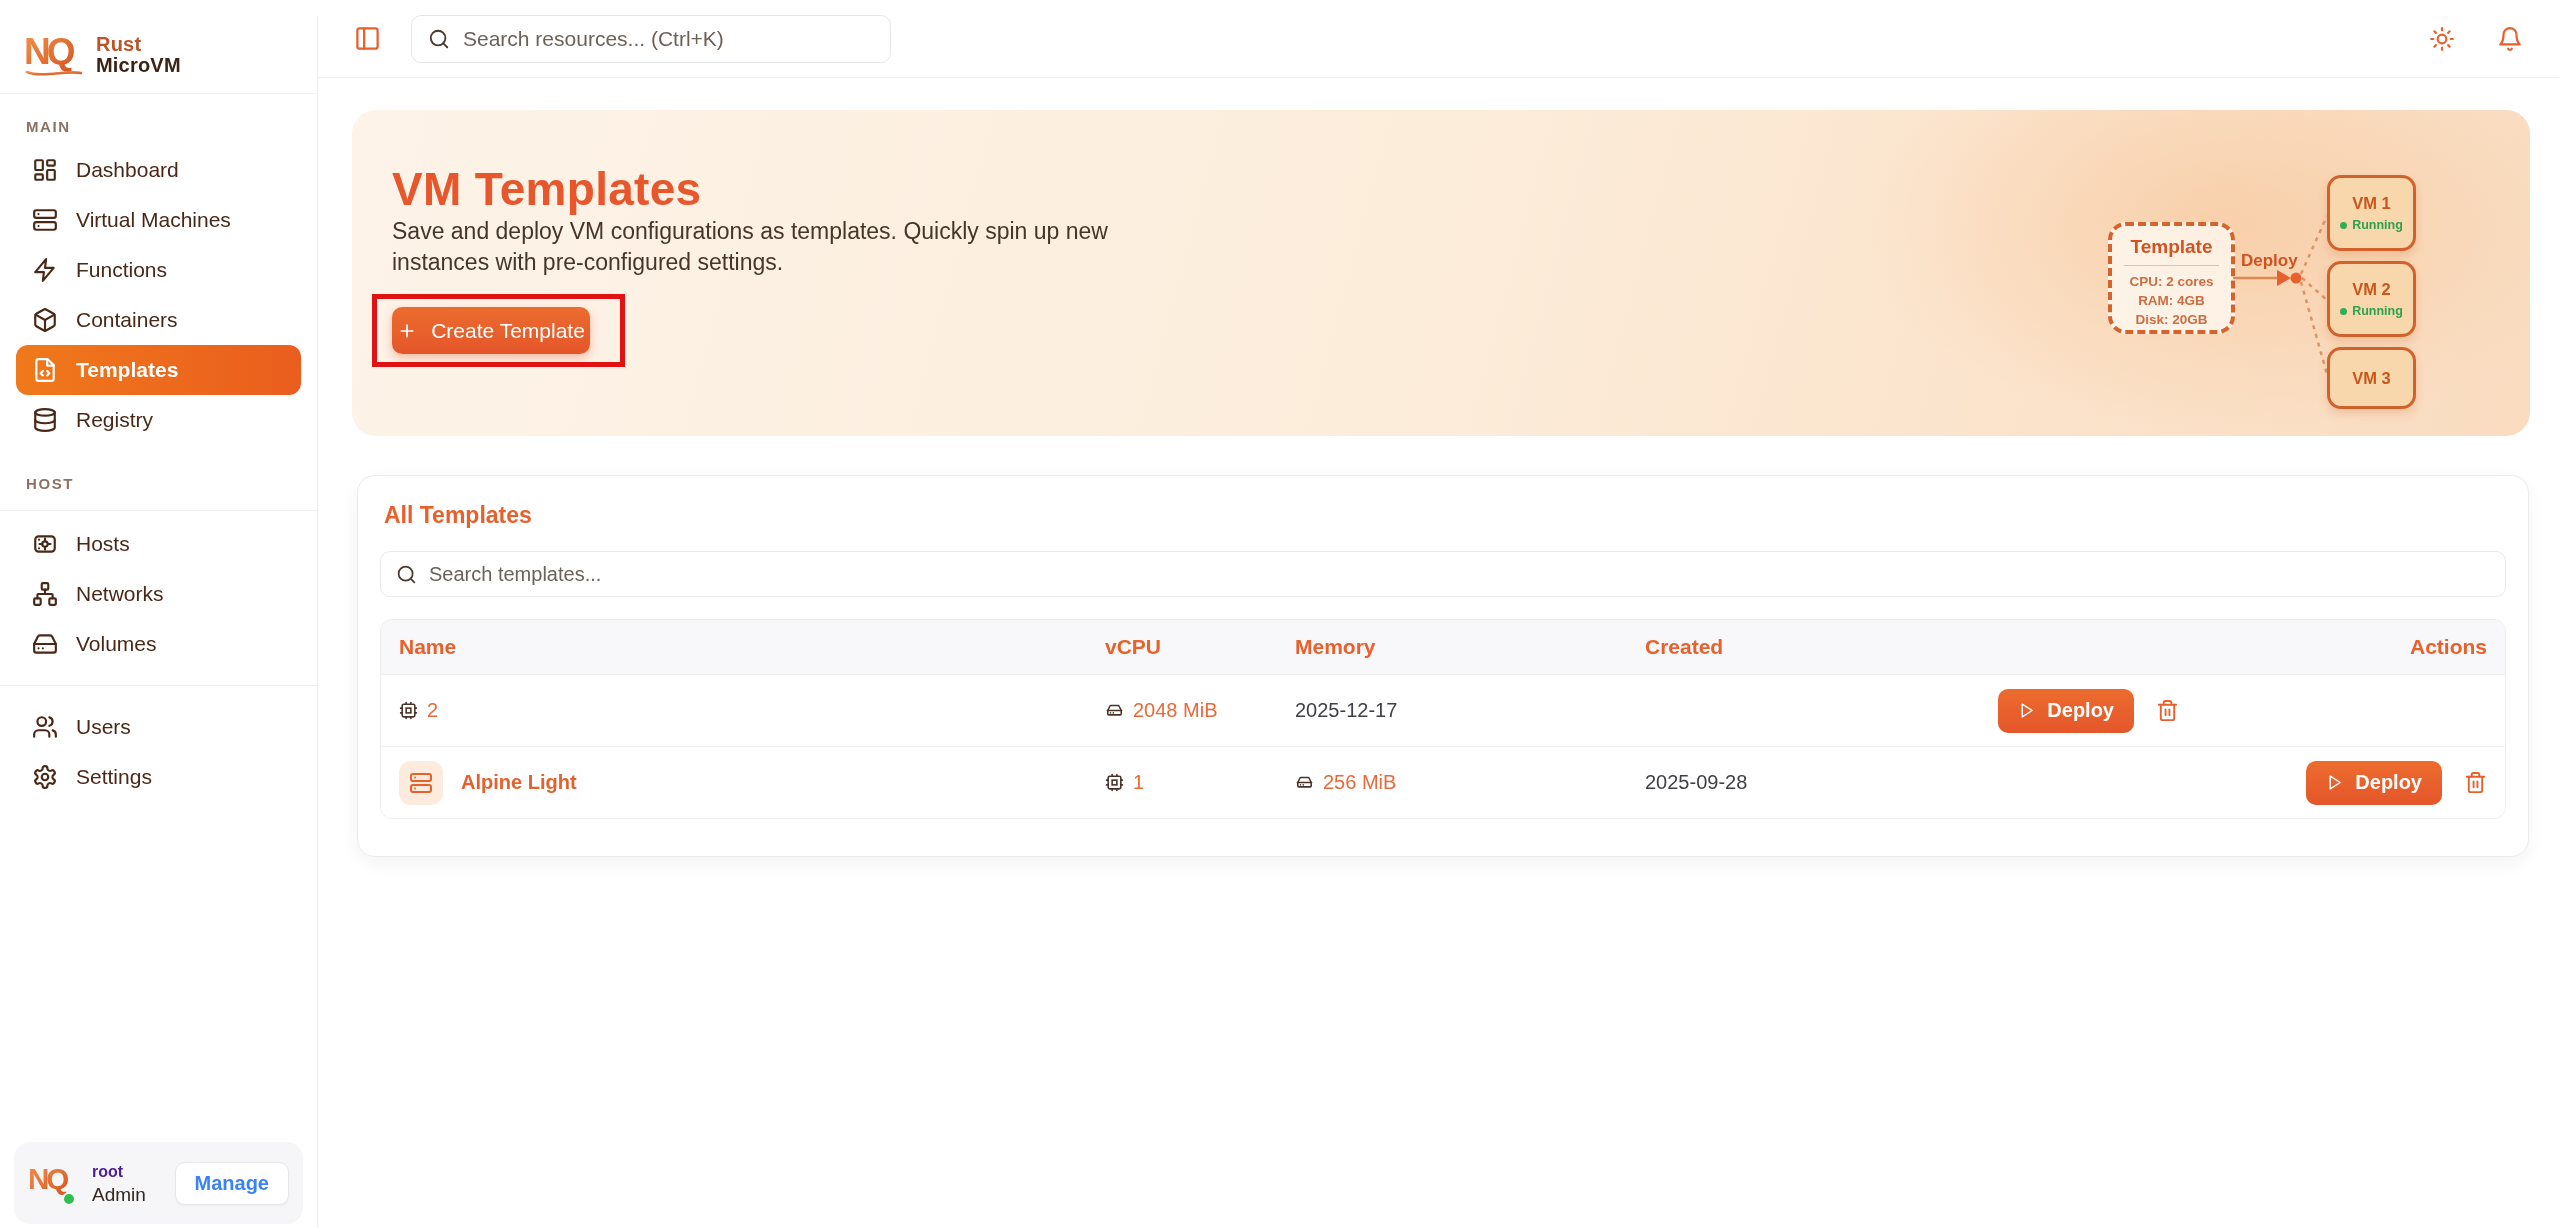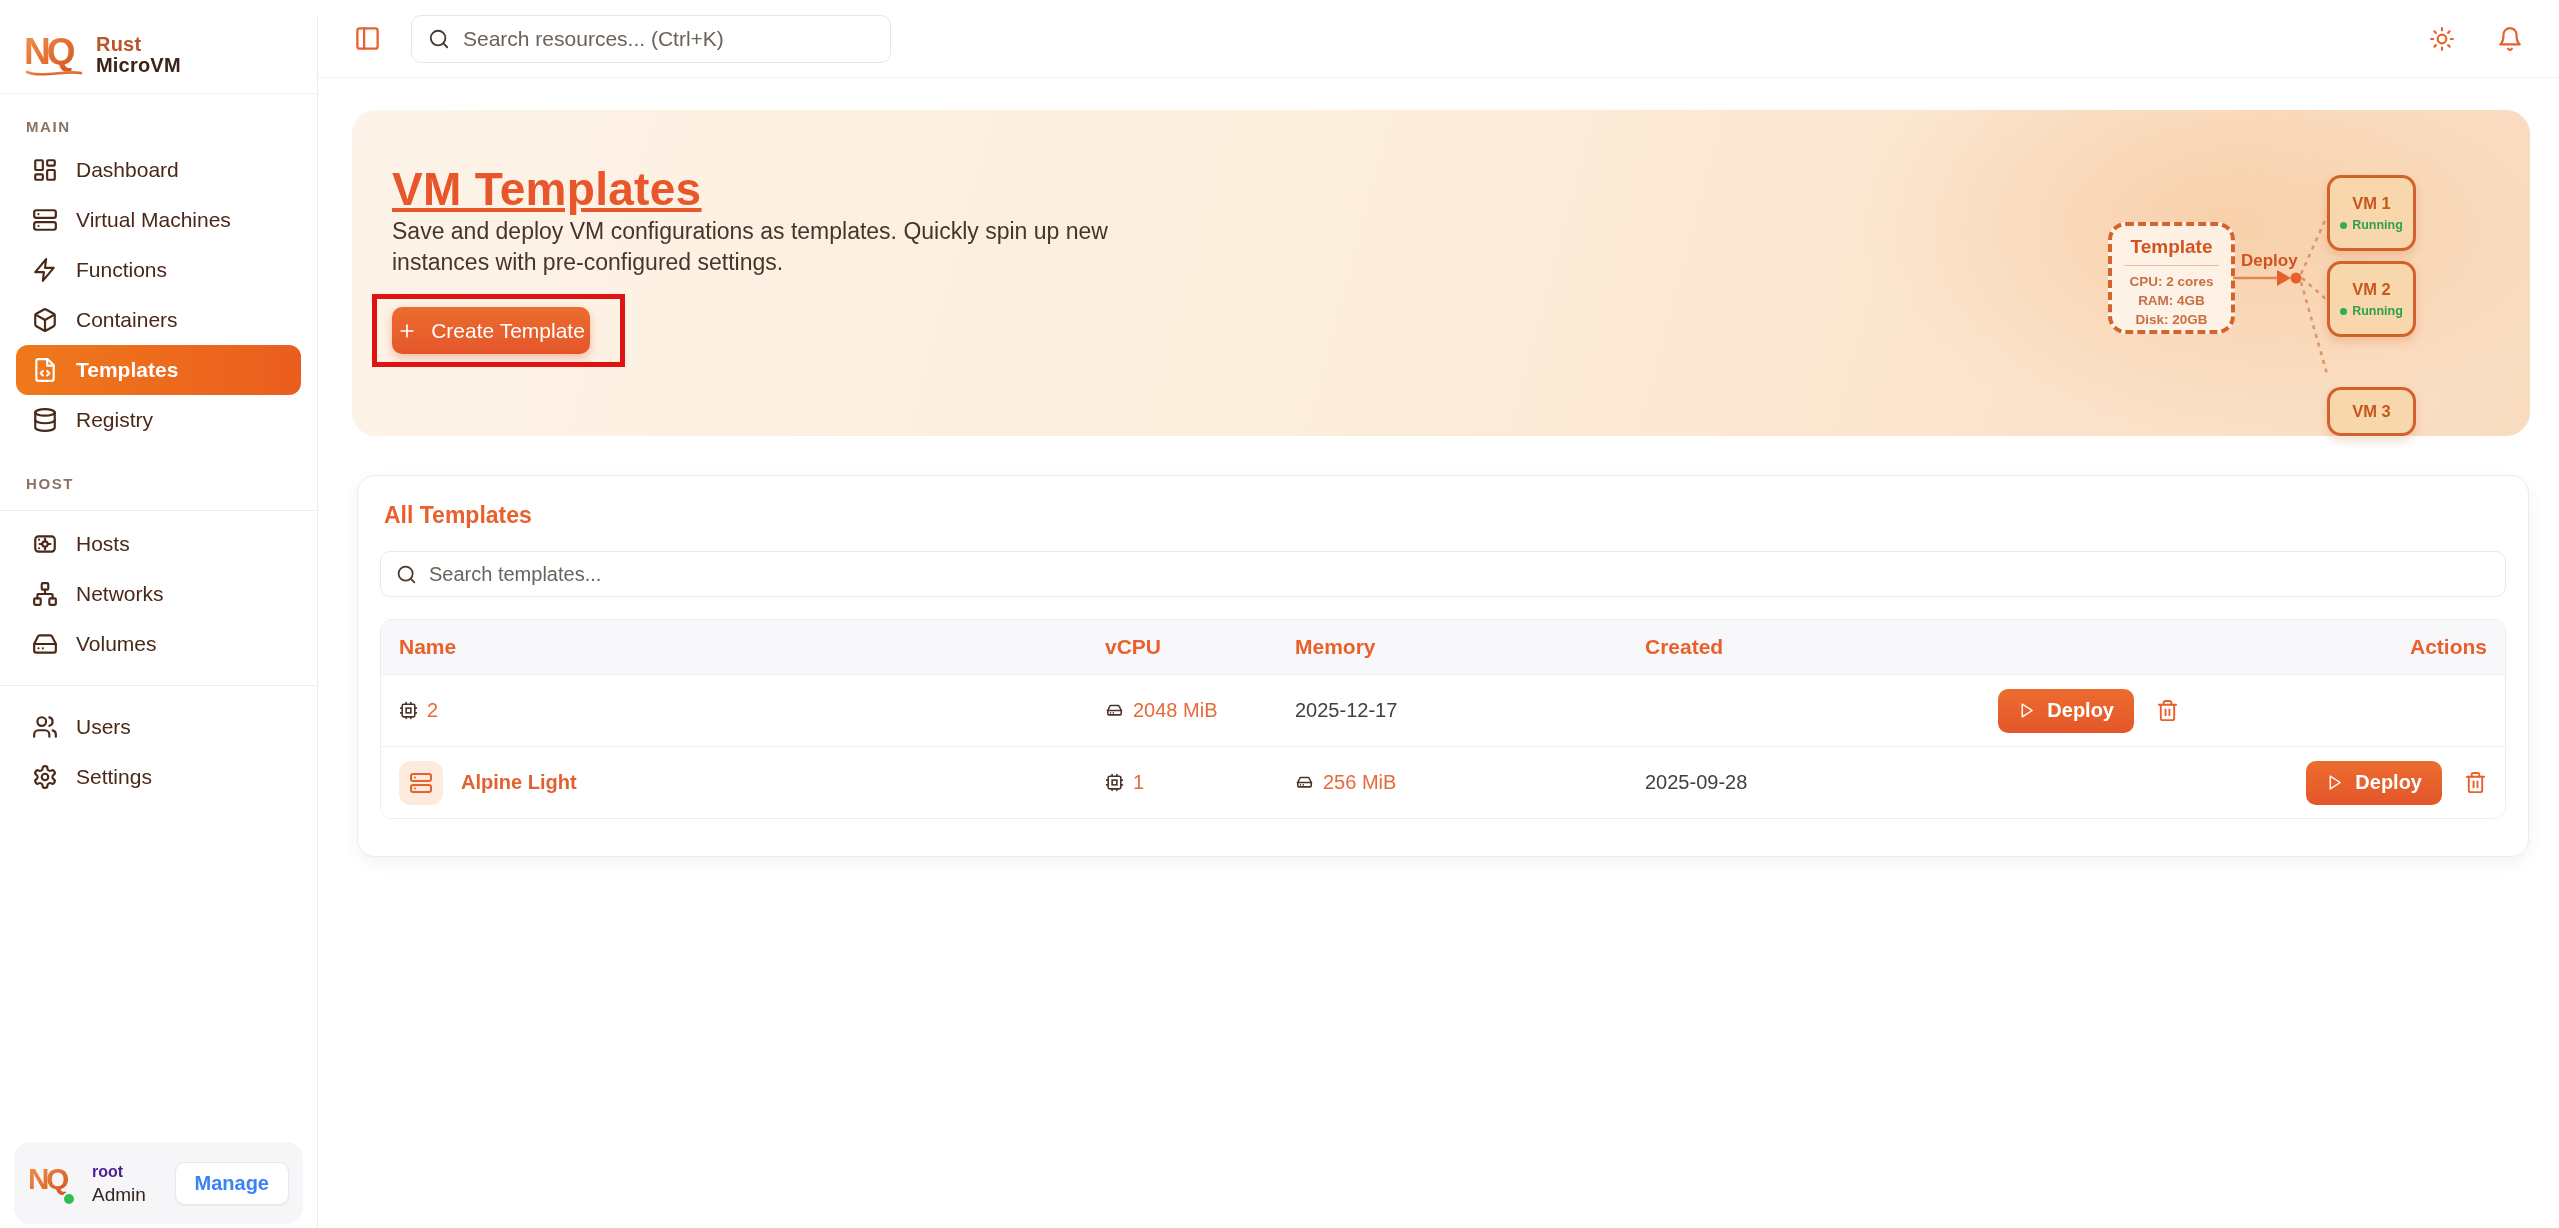--- a/index.html
+++ b/index.html
@@ -88,21 +88,21 @@
 
   
   .hero {
     position:absolute; left:34px; top:32px; width:2178px; height:326px;
     border-radius:24px;
     background:
       radial-gradient(520px 300px at 86% 35%, rgba(246,193,146,.55), rgba(246,193,146,0) 70%),
       linear-gradient(105deg,#fdf3e8 0%, #fceddb 48%, #fbe3cb 78%, #f9dcc0 100%);
   }
   .hero-content { position:absolute; left:40px; top:52px; width:760px; }
-  .hero-title { font-size:46px; font-weight:800; color:#e8562b; letter-spacing:.3px;text-decoration:underline; }
+  .hero-title { font-size:46px; font-weight:800; color:#e8562b; letter-spacing:.3px; }
   .hero-desc { margin-top:0; font-size:23px; line-height:31px; color:#47352a; width:720px; }
   .create-wrap { position:relative; margin-top:29px; display:inline-block; }
   .red-frame {
     position:absolute; left:-20px; top:-13px; width:253px; height:73px;
     border:5px solid #e01313; pointer-events:none;
   }
   .create-btn {
     width:198px; height:47px; border:none; border-radius:10px; cursor:pointer;
     background:linear-gradient(180deg,#ec6c2f,#e4562a);
     color:#fff; font-size:21px; font-weight:400;
@@ -123,21 +123,21 @@
   .tpl-specs { margin-top:6px; font-size:13.5px; line-height:19px; color:#c96f43; font-weight:600; }
   .deploy-label { position:absolute; left:1889px; top:141px; font-size:17px; font-weight:800; color:#cf5220; }
   .connector { position:absolute; left:1881px; top:60px; width:100px; height:250px; }
   .vm-node {
     position:absolute; left:1975px; width:89px; border:3.5px solid #d2622b; border-radius:14px;
     background:#f7d7ab; box-shadow:0 5px 10px rgba(210,98,43,.22);
     display:flex; flex-direction:column; align-items:center; justify-content:center; gap:5px;
   }
   .vm-1 { top:65px;  height:76px; }
   .vm-2 { top:151px; height:76px; }
-  .vm-3 { top:237px; height:49px;margin-top:40px; }
+  .vm-3 { top:237px; height:62px; }
   .vm-name { font-size:16.5px; font-weight:800; color:#c8571c; }
   .vm-status { display:flex; align-items:center; gap:5px; font-size:12.5px; font-weight:700; color:#2fa14e; }
   .vm-status .dot { width:7px; height:7px; border-radius:50%; background:#2fae54; }
 
   
   .tpl-card {
     position:absolute; left:39px; top:397px; width:2172px; height:382px;
     background:#fff; border:1px solid #ececf0; border-radius:18px;
     box-shadow:0 6px 18px rgba(30,20,10,.05);
     padding:26px 22px 0;

